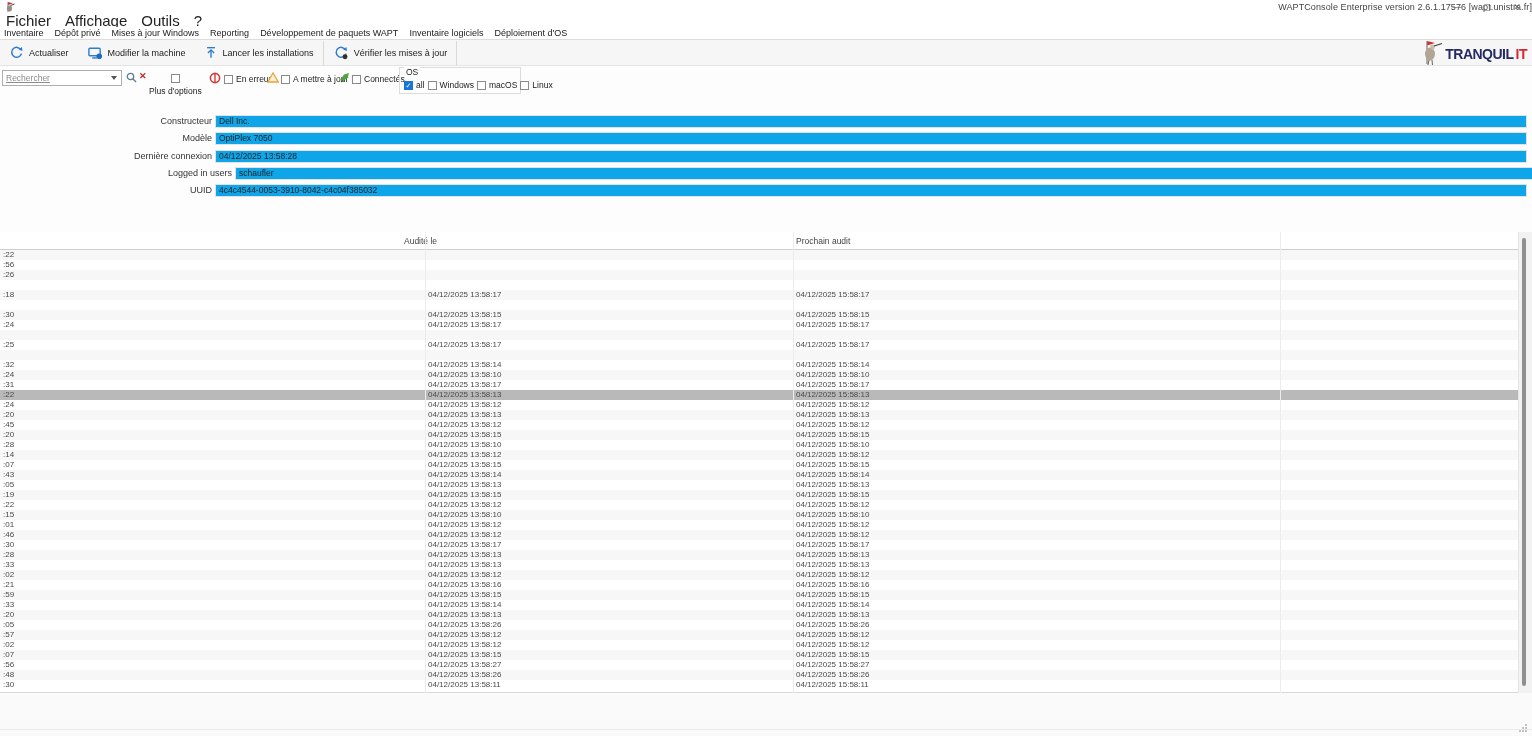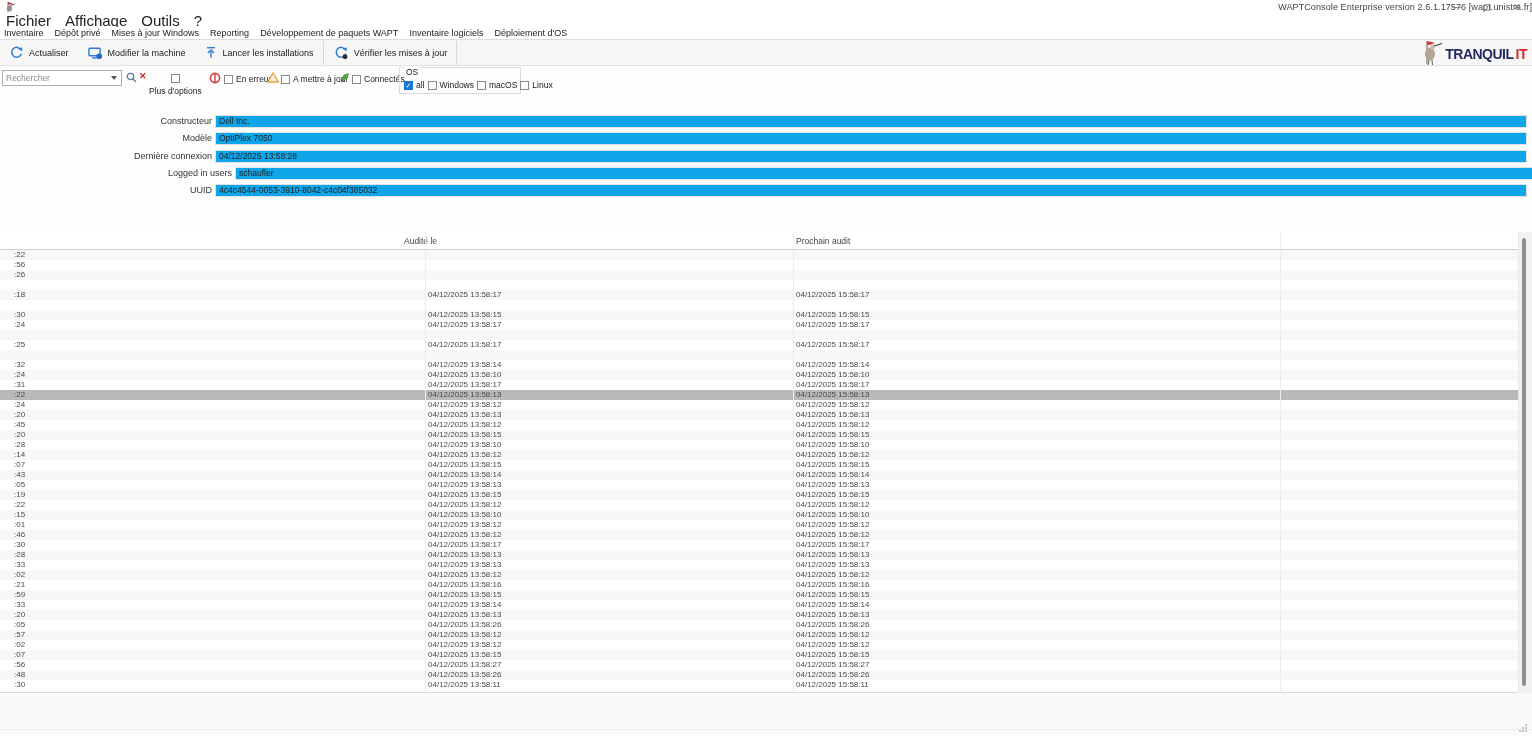--- a/index.html
+++ b/index.html
@@ -25,21 +25,21 @@
   .toolbar { position:absolute; left:0; top:40px; width:1532px; height:26px; background:#f6f6f6; border-bottom:1px solid #e3e3e3; display:flex; align-items:center; }
   .tbtn { display:flex; align-items:center; gap:5px; padding:0 9px; height:24px; font-size:9px; color:#222; white-space:nowrap; }
   .tsep { width:1px; height:24px; background:#d9d9d9; }
   .logo { position:absolute; right:5px; top:1px; height:25px; display:flex; align-items:center; gap:2px; }
   .logo .t1 { font-size:14px; font-weight:bold; color:#252a63; letter-spacing:-0.5px; }
   .logo .t2 { font-size:14px; font-weight:bold; color:#d7282f; letter-spacing:-0.5px; }
 
   
   .filters { position:absolute; left:0; top:66px; width:1532px; height:36px; background:#fdfdfd; }
   .combo { position:absolute; left:2px; top:4px; width:120px; height:16px; border:1px solid #aeaeae; background:#fff; display:flex; align-items:center; }
-  .combo .ph { flex:1; font-size:8.5px; color:#8b8b8b; padding-left:3px; }
+  .combo .ph { flex:1; font-size:8.5px; color:#8b8b8b; padding-left:3px;text-decoration:underline; }
   .combo .arr { width:0; height:0; border-left:3px solid transparent; border-right:3px solid transparent; border-top:4px solid #555; margin-right:4px; }
   .ficon { position:absolute; top:6px; }
   .redx { position:absolute; top:5px; font-size:9px; font-weight:bold; color:#c62828; }
   .cb { position:absolute; display:flex; align-items:center; gap:3px; font-size:8.5px; color:#222; }
   .box { width:9px; height:9px; border:1px solid #8a8a8a; background:#fff; display:flex; align-items:center; justify-content:center; font-size:7px; color:#fff; line-height:1; }
   .box.checked { background:#1976d2; border-color:#1976d2; }
   .box.checked::after { content:"✓"; }
   .osgroup { position:absolute; left:399px; top:1px; width:122px; height:27px; border:1px solid #dcdcdc; }
   .osgroup .legend { position:absolute; left:4px; top:-1px; font-size:8.5px; color:#222; background:#fdfdfd; padding:0 2px; }
   .osrow { position:absolute; left:4px; top:12px; display:flex; align-items:center; gap:1px; font-size:8.5px; }
@@ -54,21 +54,21 @@
   
   .grid { position:absolute; left:0; top:232px; width:1518px; height:461px; background:#fff; border-bottom:1px solid #d9d9d9; }
   .ghead { position:absolute; left:0; top:0; width:1518px; height:18px; border-bottom:1px solid #cfcfcf; background:#fff; }
   .ghead .hc { position:absolute; top:4px; font-size:8.5px; color:#444; }
   .hc.h2 { left:404px; } .hc.h3 { left:796px;text-align:right; }
   .gbody { position:absolute; left:0; top:18px; width:1518px; height:442px; overflow:hidden; }
   .trow { display:flex; width:1518px; height:10px; background:#fff; }
   .trow.stripe { background:#f7f7f7; }
   .trow.selected { background:#b9b9b9; }
   .tcell { font-size:8px; color:#4a4a4a; line-height:10px; white-space:nowrap; overflow:hidden; }
-  .tcell.c1 { width:425px; padding-left:14px; }
+  .tcell.c1 { width:425px; padding-left:3px; }
   .tcell.c2 { width:368px; padding-left:3px; }
   .tcell.c3 { width:487px; padding-left:3px; }
   .tcell.c4 { flex:1; }
   .vsep { position:absolute; top:0; width:1px; height:461px; background:#ececec; }
 
   
   .scrollbar { position:absolute; left:1518px; top:232px; width:14px; height:461px; background:#f2f2f2; border-left:1px solid #e6e6e6; }
   .thumb { position:absolute; left:3px; top:6px; width:4px; height:448px; background:#8f8f8f; border-radius:2px; }
 
   

